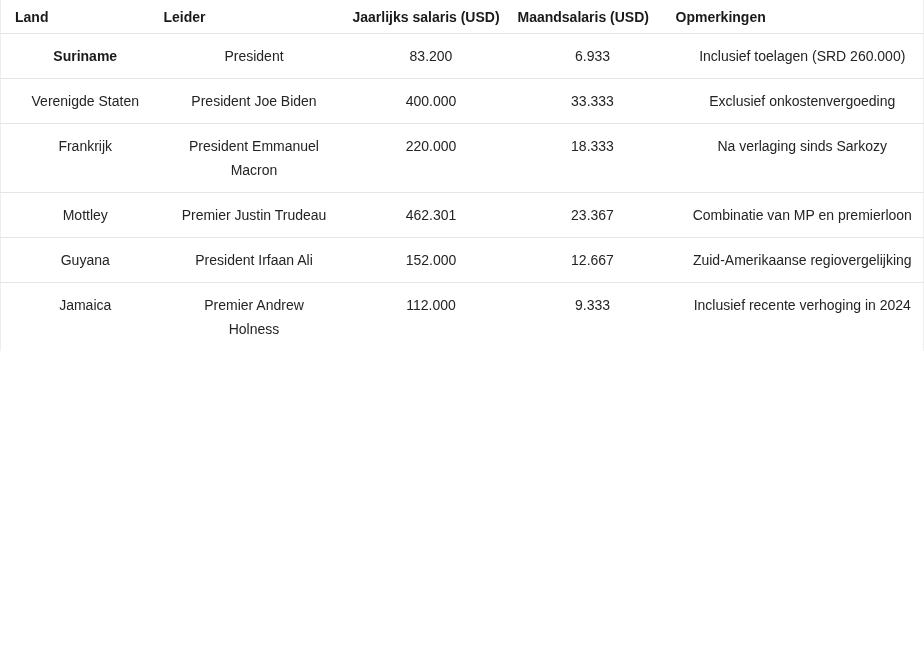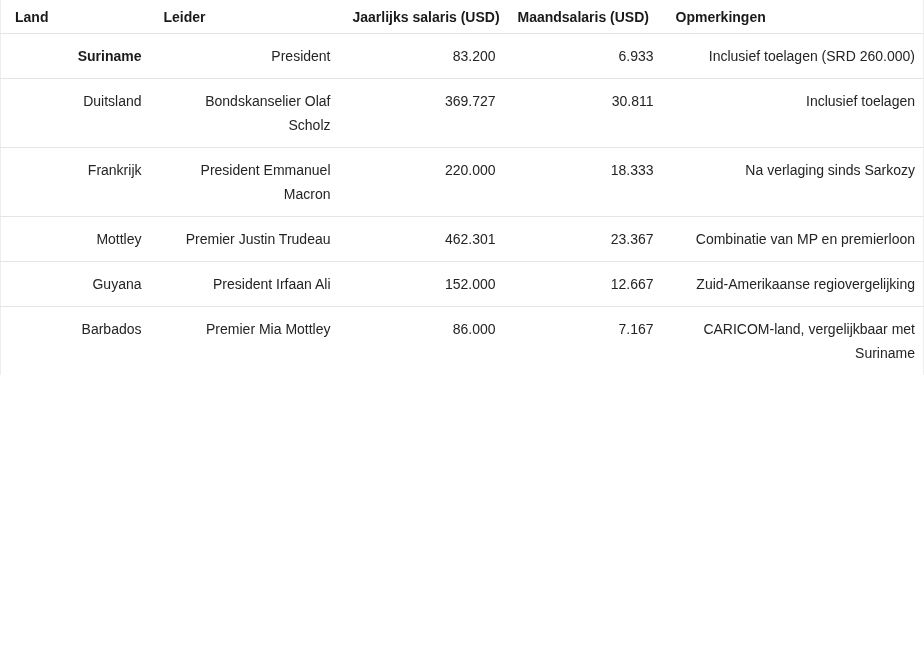--- a/index.html
+++ b/index.html
@@ -34,21 +34,21 @@
     text-align: left;
     vertical-align: top;
     font-weight: 700;
     color: #1a1a1a;
     padding: 8px 8px 7px 14px;
     line-height: 18px;
     border-bottom: 1px solid #e5e5e5;
     white-space: nowrap;
   }
   tbody td {
-    text-align: right;
+    text-align: center;
     vertical-align: top;
     font-weight: 400;
     padding: 10px 8px 10px 28px;
     line-height: 24px;
     border-bottom: 1px solid #e5e5e5;
   }
   tbody td.cell-opm { padding-right: 8px; }
   tbody tr:last-child td { border-bottom: none; }
   tbody td.bold { font-weight: 700; color: #1a1a1a; }
 </style>
@@ -75,25 +75,25 @@
     </thead>
     <tbody>
         <tr>
           <td class="bold">Suriname</td>
           <td>President</td>
           <td>83.200</td>
           <td>6.933</td>
           <td class="cell-opm">Inclusief toelagen (SRD 260.000)</td>
         </tr>
         <tr>
-          <td>Duitsland</td>
-          <td>Bondskanselier Olaf Scholz</td>
-          <td>369.727</td>
-          <td>30.811</td>
-          <td class="cell-opm">Inclusief toelagen</td>
+          <td>Verenigde Staten</td>
+          <td>President Joe Biden</td>
+          <td>400.000</td>
+          <td>33.333</td>
+          <td class="cell-opm">Exclusief onkostenvergoeding</td>
         </tr>
         <tr>
           <td>Frankrijk</td>
           <td>President Emmanuel Macron</td>
           <td>220.000</td>
           <td>18.333</td>
           <td class="cell-opm">Na verlaging sinds Sarkozy</td>
         </tr>
         <tr>
           <td>Mottley</td>
@@ -103,21 +103,21 @@
           <td class="cell-opm">Combinatie van MP en premierloon</td>
         </tr>
         <tr>
           <td>Guyana</td>
           <td>President Irfaan Ali</td>
           <td>152.000</td>
           <td>12.667</td>
           <td class="cell-opm">Zuid-Amerikaanse regiovergelijking</td>
         </tr>
         <tr>
-          <td>Barbados</td>
-          <td>Premier Mia Mottley</td>
-          <td>86.000</td>
-          <td>7.167</td>
-          <td class="cell-opm">CARICOM-land, vergelijkbaar met Suriname</td>
+          <td>Jamaica</td>
+          <td>Premier Andrew Holness</td>
+          <td>112.000</td>
+          <td>9.333</td>
+          <td class="cell-opm">Inclusief recente verhoging in 2024</td>
         </tr>
       </tbody>
   </table>
 </div>
 
 </body></html>

